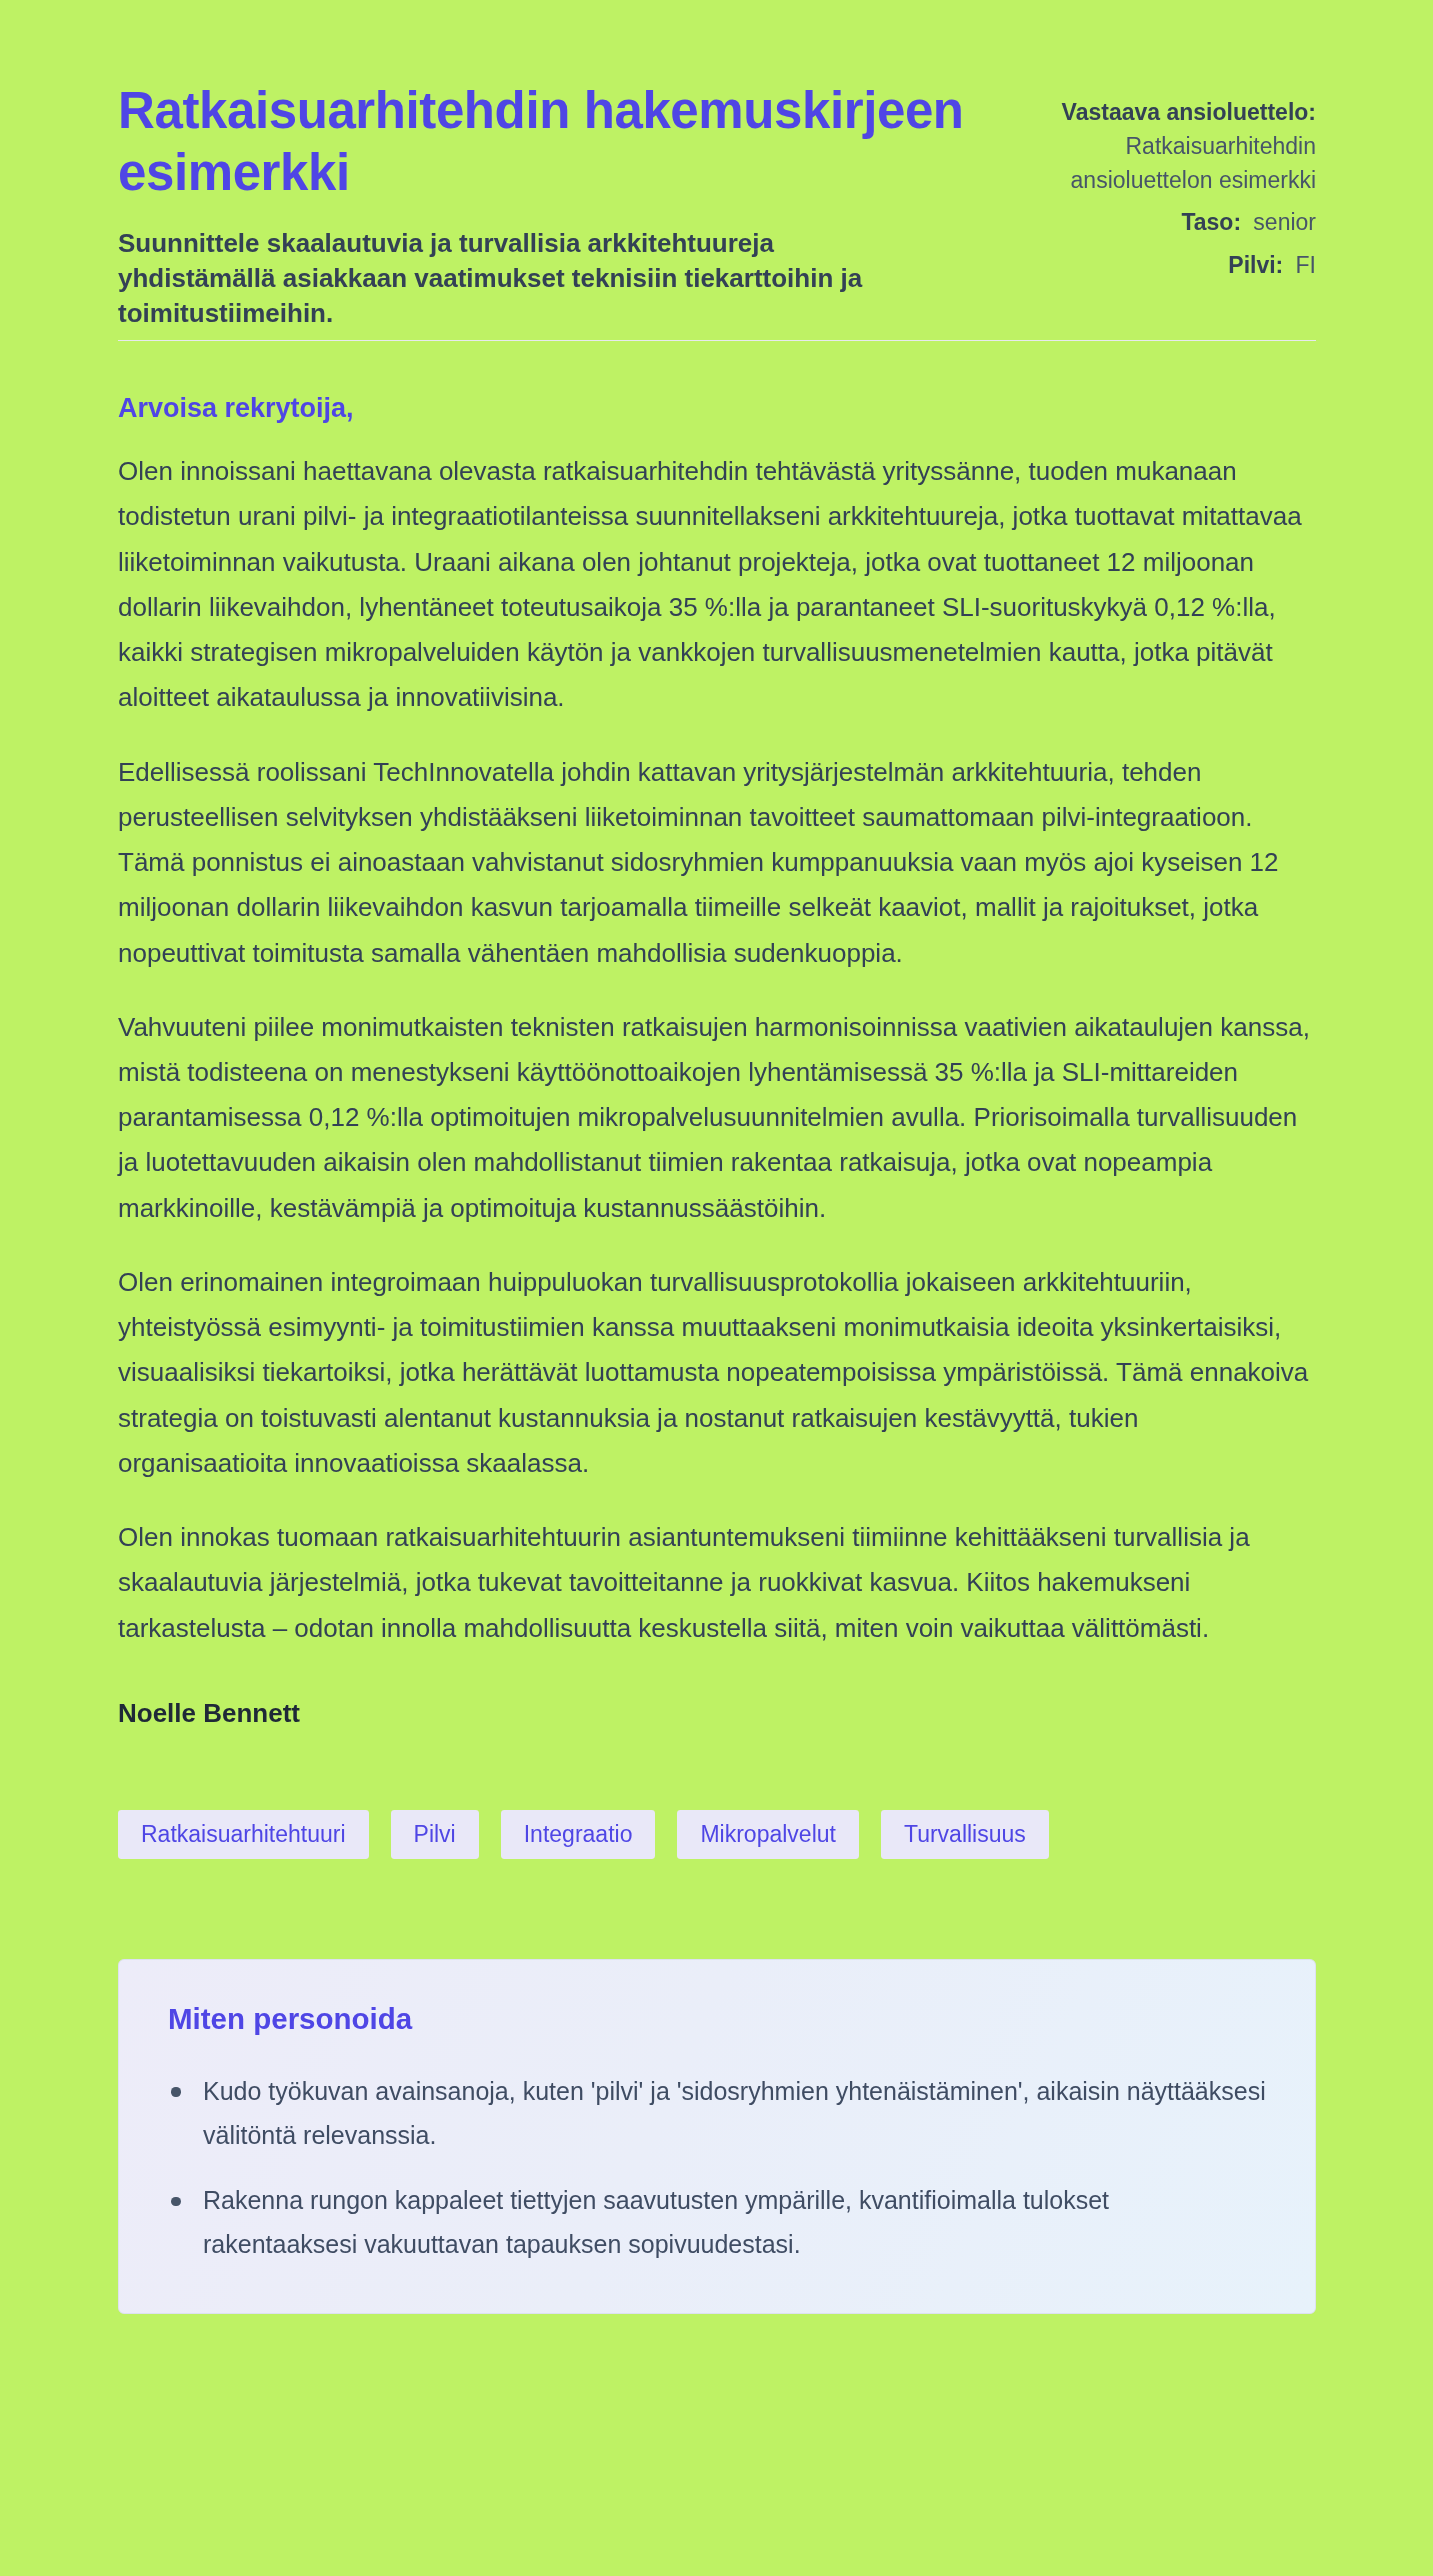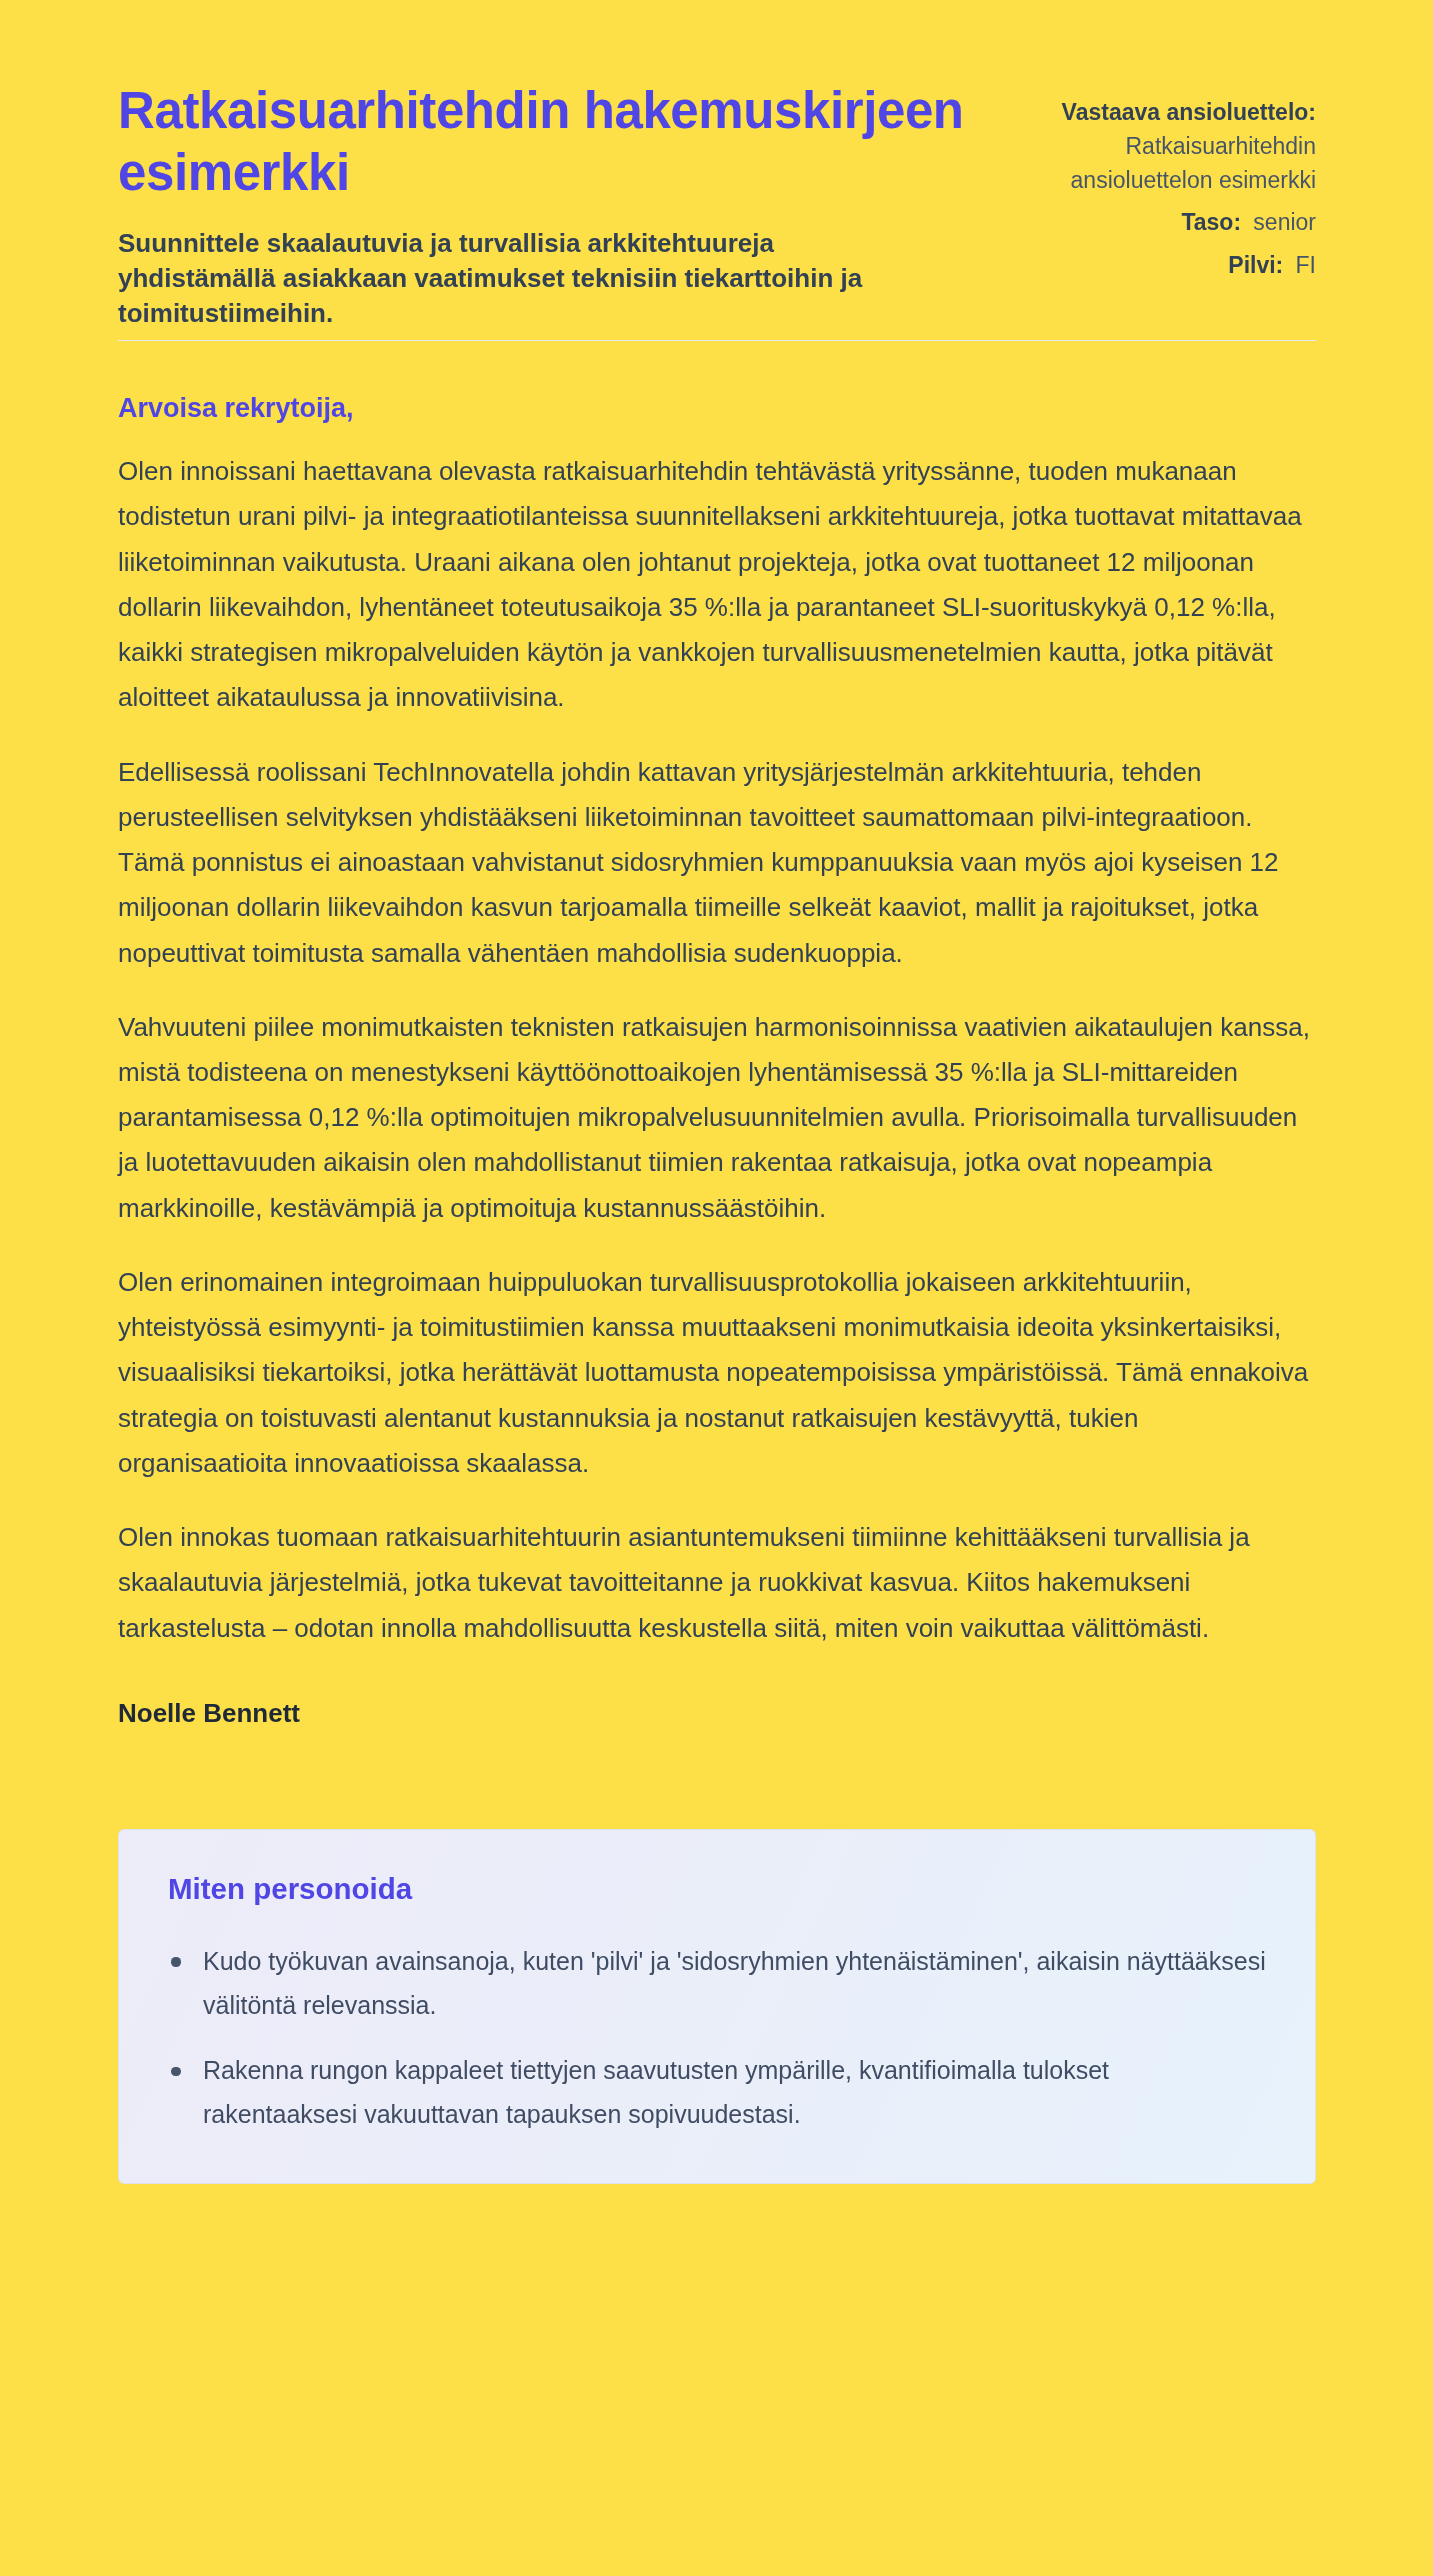--- a/index.html
+++ b/index.html
@@ -4,21 +4,21 @@
 <style>
   html, body {
     margin: 0;
     padding: 0;
     background: #ffffff;
     font-family: "Liberation Sans", sans-serif;
   }
   .page {
     width: 1434px;
     height: 2576px;
-    background: #fde047;
+    background: #bef264;
     overflow: hidden;
     position: relative;
   }
   .container {
     width: 1198px;
     margin: 0 auto;
     padding-top: 80px;
   }
 
   
@@ -185,20 +185,27 @@
     <p class="greeting">Arvoisa rekrytoija,</p>
 
     <p class="para">Olen innoissani haettavana olevasta ratkaisuarhitehdin tehtävästä yrityssänne, tuoden mukanaan todistetun urani pilvi- ja integraatiotilanteissa suunnitellakseni arkkitehtuureja, jotka tuottavat mitattavaa liiketoiminnan vaikutusta. Uraani aikana olen johtanut projekteja, jotka ovat tuottaneet 12 miljoonan dollarin liikevaihdon, lyhentäneet toteutusaikoja 35 %:lla ja parantaneet SLI-suorituskykyä 0,12 %:lla, kaikki strategisen mikropalveluiden käytön ja vankkojen turvallisuusmenetelmien kautta, jotka pitävät aloitteet aikataulussa ja innovatiivisina.</p>
     <p class="para">Edellisessä roolissani TechInnovatella johdin kattavan yritysjärjestelmän arkkitehtuuria, tehden perusteellisen selvityksen yhdistääkseni liiketoiminnan tavoitteet saumattomaan pilvi-integraatioon. Tämä ponnistus ei ainoastaan vahvistanut sidosryhmien kumppanuuksia vaan myös ajoi kyseisen 12 miljoonan dollarin liikevaihdon kasvun tarjoamalla tiimeille selkeät kaaviot, mallit ja rajoitukset, jotka nopeuttivat toimitusta samalla vähentäen mahdollisia sudenkuoppia.</p>
     <p class="para">Vahvuuteni piilee monimutkaisten teknisten ratkaisujen harmonisoinnissa vaativien aikataulujen kanssa, mistä todisteena on menestykseni käyttöönottoaikojen lyhentämisessä 35 %:lla ja SLI-mittareiden parantamisessa 0,12 %:lla optimoitujen mikropalvelusuunnitelmien avulla. Priorisoimalla turvallisuuden ja luotettavuuden aikaisin olen mahdollistanut tiimien rakentaa ratkaisuja, jotka ovat nopeampia markkinoille, kestävämpiä ja optimoituja kustannussäästöihin.</p>
     <p class="para">Olen erinomainen integroimaan huippuluokan turvallisuusprotokollia jokaiseen arkkitehtuuriin, yhteistyössä esimyynti- ja toimitustiimien kanssa muuttaakseni monimutkaisia ideoita yksinkertaisiksi, visuaalisiksi tiekartoiksi, jotka herättävät luottamusta nopeatempoisissa ympäristöissä. Tämä ennakoiva strategia on toistuvasti alentanut kustannuksia ja nostanut ratkaisujen kestävyyttä, tukien organisaatioita innovaatioissa skaalassa.</p>
     <p class="para">Olen innokas tuomaan ratkaisuarhitehtuurin asiantuntemukseni tiimiinne kehittääkseni turvallisia ja skaalautuvia järjestelmiä, jotka tukevat tavoitteitanne ja ruokkivat kasvua. Kiitos hakemukseni tarkastelusta – odotan innolla mahdollisuutta keskustella siitä, miten voin vaikuttaa välittömästi.</p>
 
     <p class="signature-name">Noelle Bennett</p>
 
+    <div class="tags">
+      <span class="tag">Ratkaisuarhitehtuuri</span>
+      <span class="tag">Pilvi</span>
+      <span class="tag">Integraatio</span>
+      <span class="tag">Mikropalvelut</span>
+      <span class="tag">Turvallisuus</span>
+    </div>
 
     <div class="tips-card">
       <h2 class="tips-heading">Miten personoida</h2>
       <ul class="tips-list">
         <li class="tips-item">Kudo työkuvan avainsanoja, kuten 'pilvi' ja 'sidosryhmien yhtenäistäminen', aikaisin näyttääksesi välitöntä relevanssia.</li>
         <li class="tips-item">Rakenna rungon kappaleet tiettyjen saavutusten ympärille, kvantifioimalla tulokset rakentaaksesi vakuuttavan tapauksen sopivuudestasi.</li>
       </ul>
     </div>
 
   </div>

